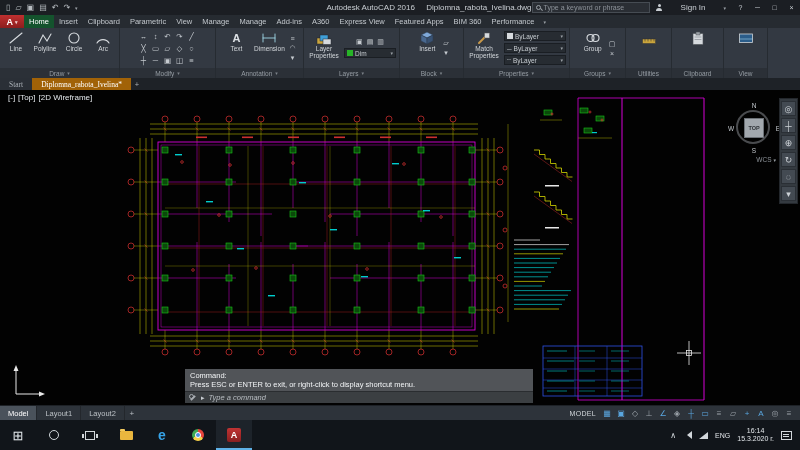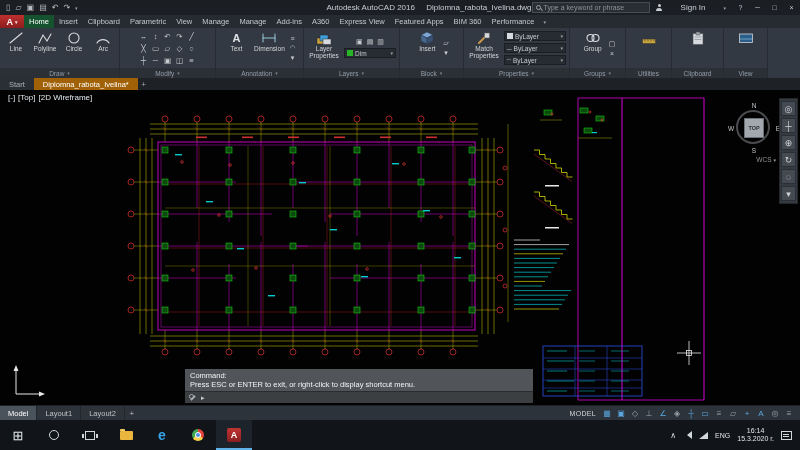--- a/index.html
+++ b/index.html
@@ -50,21 +50,21 @@
 .dd-props{width:62px;}
 .swatch{width:6px;height:6px;flex:0 0 auto;}
 .swatch.green{background:#27b427;}
 .swatch.white{background:#d6dade;}
 .p-draw{min-width:96px;}.p-modify{min-width:96px;}.p-annot{min-width:88px;}.p-layers{min-width:96px;}
 .p-block{min-width:64px;}.p-props{min-width:100px;}.p-groups{min-width:56px;}
 .p-util{min-width:46px;}.p-clip{min-width:52px;}.p-view{min-width:44px;}
 
 
 .filetabs{height:12px;background:#1e2227;display:flex;align-items:stretch;font-size:7.5px;}
-.ftab{padding:0 9px;display:flex;align-items:center;}
+.ftab{padding:0 9px;display:flex;align-items:center;font-family:Liberation Serif, serif;}
 .ftab.start{background:#2a2f36;color:#aab0b6;}
 .ftab.active{background:#a16207;color:#fff;}
 .ftab-plus{width:12px;display:flex;align-items:center;justify-content:center;color:#aab0b6;}
 
 
 .canvas{position:relative;width:800px;height:315px;background:#020202;overflow:hidden;}
 .canvas svg.plan{position:absolute;left:0;top:0;}
 .vpc{position:absolute;left:8px;top:3px;font-size:8px;color:#e4e8ec;display:flex;gap:3px;}
 .viewcube{position:absolute;right:22px;top:14px;width:48px;height:48px;}
 .vc-ring{position:absolute;left:6px;top:6px;width:34px;height:34px;border:2px solid rgba(160,165,170,0.45);border-radius:50%;}
@@ -738,20 +738,21 @@
     </div>
 
     <div class="cmdwin">
       <div class="cmd-hist">
         <div>Command:</div>
         <div>Press ESC or ENTER to exit, or right-click to display shortcut menu.</div>
       </div>
       <div class="cmd-row">
         <span class="wrench"></span>
         <span class="cmd-arrow">▸</span>
+        <input class="cmd-input" placeholder="Type a command" style="">
       </div>
     </div>
   </div>
 
   <div class="bottombar">
     <div class="ltabs">
       <div class="ltab active">Model</div>
       <div class="ltab">Layout1</div>
       <div class="ltab">Layout2</div>
       <div class="ltab-plus">+</div>

